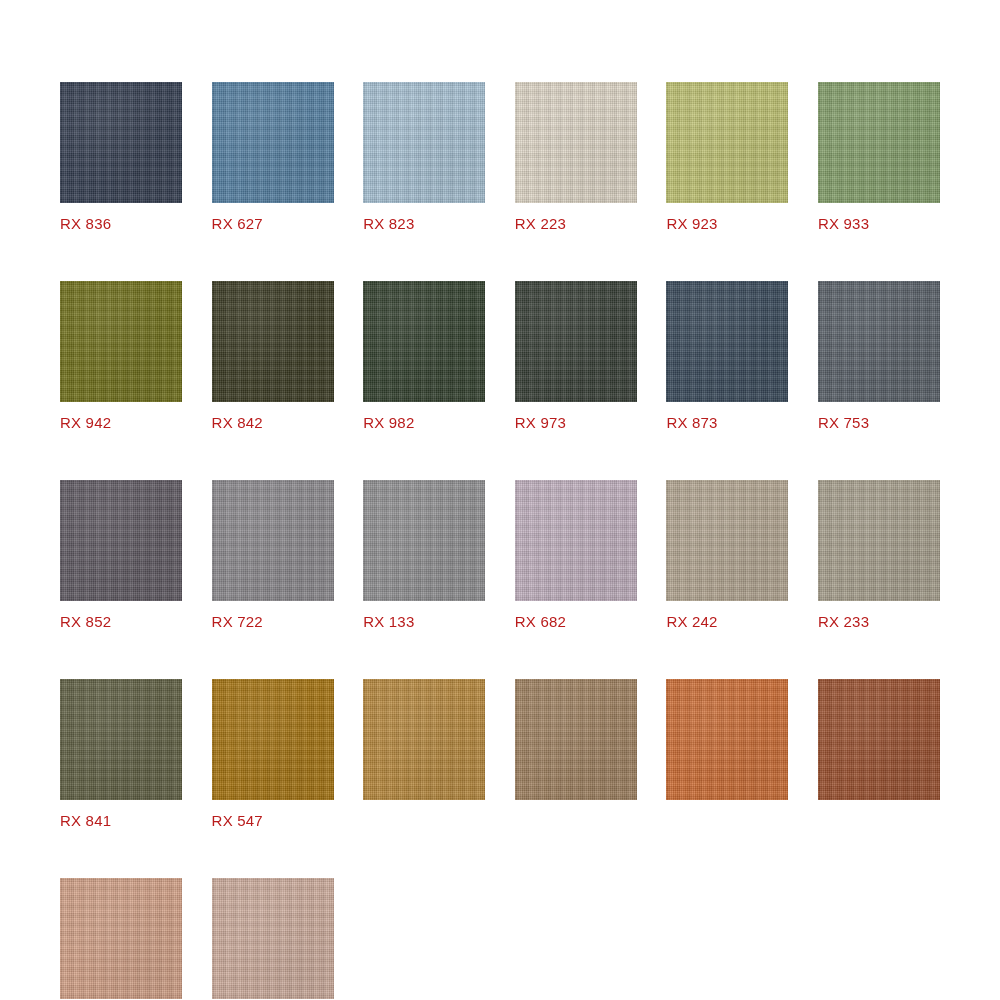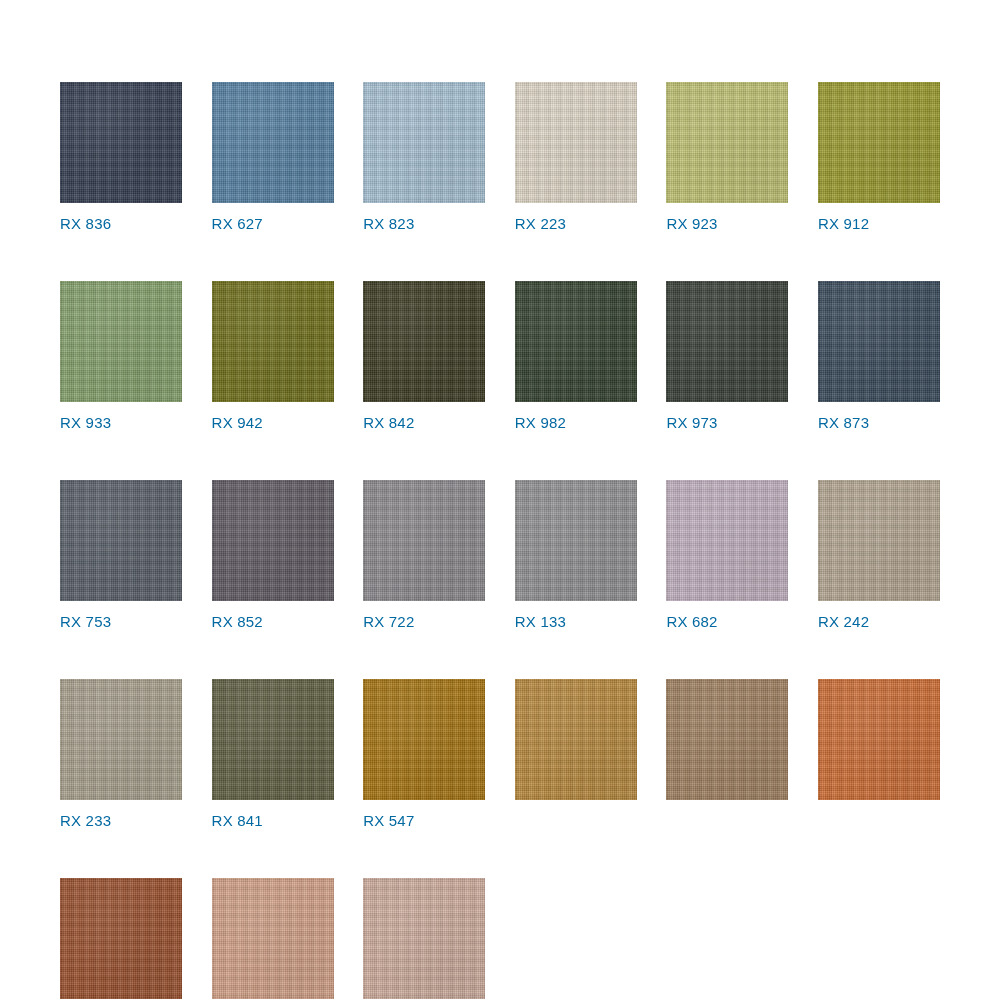--- a/index.html
+++ b/index.html
@@ -86,21 +86,21 @@
         rgba(0,0,0,0.045) 0%,
         rgba(0,0,0,0) 60%);
     pointer-events: none;
   }
 
   .swatch-label {
     margin-top: 12px;
     font-size: 15px;
     line-height: 17px;
     letter-spacing: 0.2px;
-    color: #0369a1;
+    color: #b91c1c;
     white-space: nowrap;
   }
 </style>
 </head>
 <body>
 
 <div id="palette-page">
   <div id="swatch-grid">
       <div class="swatch-card">
         <div class="swatch-chip" style="background-color: rgb(51, 61, 80);"></div>
@@ -116,24 +116,20 @@
       </div>
       <div class="swatch-card">
         <div class="swatch-chip" style="background-color: rgb(226, 217, 201);"></div>
         <div class="swatch-label">RX 223</div>
       </div>
       <div class="swatch-card">
         <div class="swatch-chip" style="background-color: rgb(192, 196, 114);"></div>
         <div class="swatch-label">RX 923</div>
       </div>
       <div class="swatch-card">
-        <div class="swatch-chip" style="background-color: rgb(154, 155, 44);"></div>
-        <div class="swatch-label">RX 912</div>
-      </div>
-      <div class="swatch-card">
         <div class="swatch-chip" style="background-color: rgb(132, 160, 106);"></div>
         <div class="swatch-label">RX 933</div>
       </div>
       <div class="swatch-card">
         <div class="swatch-chip" style="background-color: rgb(111, 111, 24);"></div>
         <div class="swatch-label">RX 942</div>
       </div>
       <div class="swatch-card">
         <div class="swatch-chip" style="background-color: rgb(58, 58, 34);"></div>
         <div class="swatch-label">RX 842</div>

